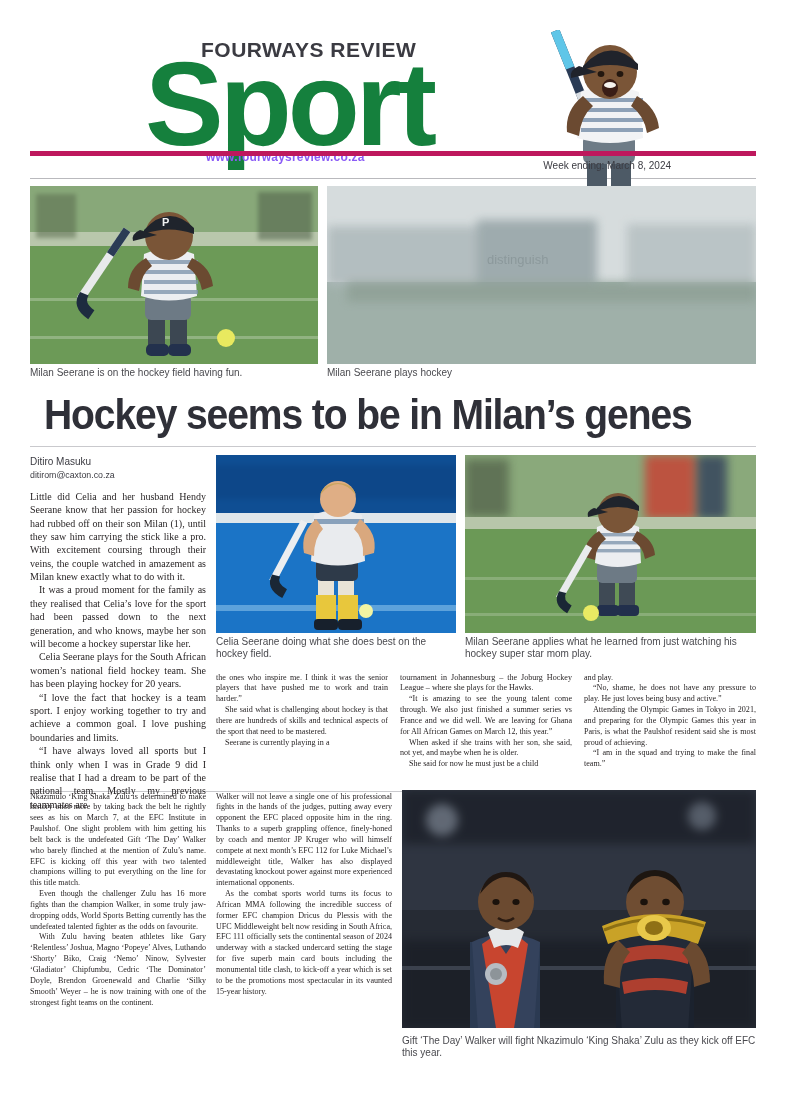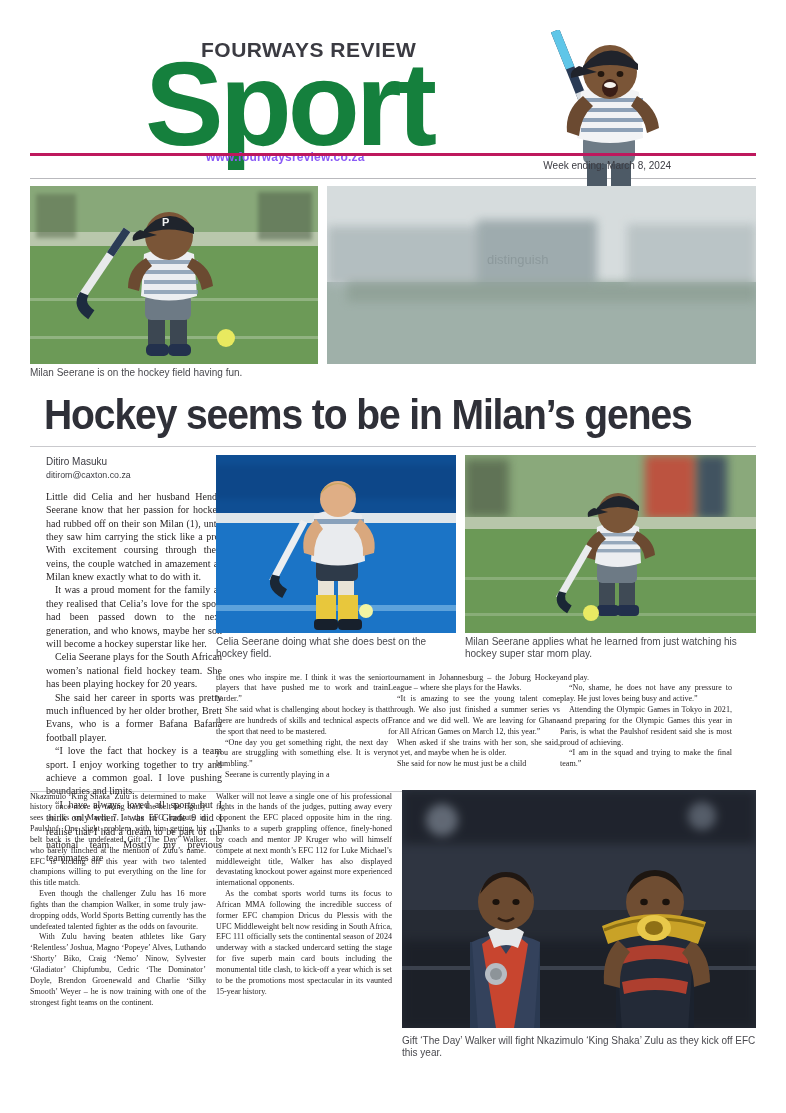--- a/index.html
+++ b/index.html
@@ -9,21 +9,21 @@
   
   .masthead{position:relative;height:150px;}
   .mast-left{position:absolute;left:115px;top:10px;width:420px;}
   .mast-kicker{font-family:"Liberation Sans",sans-serif;font-weight:bold;font-size:21px;letter-spacing:.5px;color:#3b3b42;margin-left:56px;}
   .mast-sport{font-family:"Liberation Sans",sans-serif;font-weight:bold;font-size:118px;line-height:.82;color:#15803d;letter-spacing:-4px;margin-top:-6px;}
   .mast-url{position:absolute;left:176px;top:122px;font-family:"Liberation Sans",sans-serif;font-weight:bold;font-size:12px;color:#8b5cf6;letter-spacing:.2px;}
 
   
   .mast-photo{position:absolute;right:60px;top:2px;width:195px;height:185px;overflow:hidden;}
 
-  .mast-rule-wrap{position:relative;height:22px;border-top:3px solid #be185d;margin-top:2px;}
+  .mast-rule-wrap{position:relative;height:22px;border-top:5px solid #be185d;margin-top:2px;}
   .date-line{position:absolute;right:85px;top:4px;font-family:"Liberation Sans",sans-serif;font-size:10px;color:#3b3b42;}
   .mast-rule2{border-top:1px solid #b9b9bd;}
 
   
   .photo-row{display:flex;gap:9px;margin-top:7px;}
   .ph{position:relative;overflow:hidden;background:#cfd8d3;}
   .ph-a{width:288px;height:178px;}
   .ph-b{width:429px;height:178px;}
   .cap{font-family:"Liberation Sans",sans-serif;font-size:10px;color:#4a4a4f;margin-top:3px;line-height:1.25;}
 
@@ -32,25 +32,25 @@
   .hr-thin{border-top:1px solid #c9c9cd;margin-top:10px;}
 
   .byline{font-family:"Liberation Sans",sans-serif;font-size:8.8px;color:#3b3b42;line-height:1.45;}
   .byline .nm{font-size:10px;}
 
   
   .art1{position:relative;margin-top:8px;height:330px;}
   .col{font-size:10px;line-height:1.34;text-align:justify;}
   .col p{margin:0;text-indent:9px;}
   .col p.first{text-indent:0;}
-  .c1{position:absolute;left:16px;top:0;width:176px;}
+  .c1{position:absolute;left:0;top:0;width:176px;}
   .mid-photos{position:absolute;left:186px;top:0;width:540px;display:flex;gap:9px;}
   .ph-c{width:240px;height:178px;}
   .ph-d{width:291px;height:178px;}
-  .lower-cols{position:absolute;left:186px;top:218px;width:540px;display:flex;}
+  .lower-cols{position:absolute;left:186px;top:218px;width:540px;display:flex;gap:12px;}
   .lc{width:172px;font-size:8.1px;line-height:1.34;text-align:justify;}
   .lc p{margin:0;text-indent:9px;}
   .lc p.first{text-indent:0;}
 
   .rule-sec{border-top:1px solid #c9c9cd;margin-top:6px;}
 
   
   h2.head2{font-family:"Liberation Sans",sans-serif;font-weight:normal;font-size:24px;color:#3a3a42;margin:12px 0 10px 4px;letter-spacing:-.2px;}
   .art2{position:relative;height:262px;}
   .a2c{position:absolute;top:0;width:176px;font-size:8.1px;line-height:1.34;text-align:justify;}
@@ -181,39 +181,39 @@
           <rect y="96" width="429" height="82" fill="#9fb0a9"></rect>
           <g class="blur4" opacity=".85">
             <rect x="0" y="40" width="150" height="60" fill="#aeb9bb"></rect>
             <rect x="150" y="34" width="120" height="66" fill="#95a3a6"></rect>
             <rect x="300" y="38" width="129" height="62" fill="#b6c0c2"></rect>
             <rect x="20" y="96" width="409" height="20" fill="#8fa096"></rect>
           </g>
           <text x="160" y="78" font-family="Liberation Sans" font-size="13" fill="#7d8a8d" opacity=".55">distinguish</text>
         </svg>
       </div>
+      <div class="cap" style="width:429px;">Milan Seerane plays hockey</div>
     </div>
   </div>
 
   <h1 class="headline">Hockey seems to be in Milan’s genes</h1>
   <div class="hr-thin"></div>
 
   <div class="art1">
 
     <div class="c1">
       <div class="byline">
         <div class="nm">Ditiro Masuku</div>
         <div>ditirom@caxton.co.za</div>
       </div>
       <div style="height:8px"></div>
       <div class="col">
         <p class="first">Little did Celia and her husband Hendy Seerane know that her passion for hockey had rubbed off on their son Milan (1), until they saw him carrying the stick like a pro. With excitement coursing through their veins, the couple watched in amazement as Milan knew exactly what to do with it.</p>
         <p>It was a proud moment for the family as they realised that Celia’s love for the sport had been passed down to the next generation, and who knows, maybe her son will become a hockey superstar like her.</p>
         <p>Celia Seerane plays for the South African women’s national field hockey team. She has been playing hockey for 20 years.</p>
-        <p>She said her career in sports was pretty much influenced by her older brother, Brett Evans, who is a former Bafana Bafana football player.</p>
         <p>“I love the fact that hockey is a team sport. I enjoy working together to try and achieve a common goal. I love pushing boundaries and limits.</p>
         <p>“I have always loved all sports but I think only when I was in Grade 9 did I realise that I had a dream to be part of the national team. Mostly my previous teammates are</p>
       </div>
     </div>
 
     <div class="mid-photos">
       <div>
         <div class="ph ph-c turf-blue">
           <svg width="240" height="178" viewBox="0 0 240 178">
             <rect width="240" height="178" fill="#1668b9"></rect>
@@ -293,21 +293,20 @@
           </svg>
         </div>
         <div class="cap" style="width:291px;">Milan Seerane applies what he learned from just watching his hockey super star mom play.</div>
       </div>
     </div>
 
     <div class="lower-cols">
       <div class="lc">
         <p class="first">the ones who inspire me. I think it was the senior players that have pushed me to work and train harder.”</p>
         <p>She said what is challenging about hockey is that there are hundreds of skills and technical aspects of the sport that need to be mastered.</p>
-        <p>“One day you get something right, the next day you are struggling with something else. It is very humbling.”</p>
         <p>Seerane is currently playing in a</p>
       </div>
       <div class="lc">
         <p class="first">tournament in Johannesburg – the Joburg Hockey League – where she plays for the Hawks.</p>
         <p>“It is amazing to see the young talent come through. We also just finished a summer series vs France and we did well. We are leaving for Ghana for All African Games on March 12, this year.”</p>
         <p>When asked if she trains with her son, she said, not yet, and maybe when he is older.</p>
         <p>She said for now he must just be a child</p>
       </div>
       <div class="lc">
         <p class="first">and play.</p>

